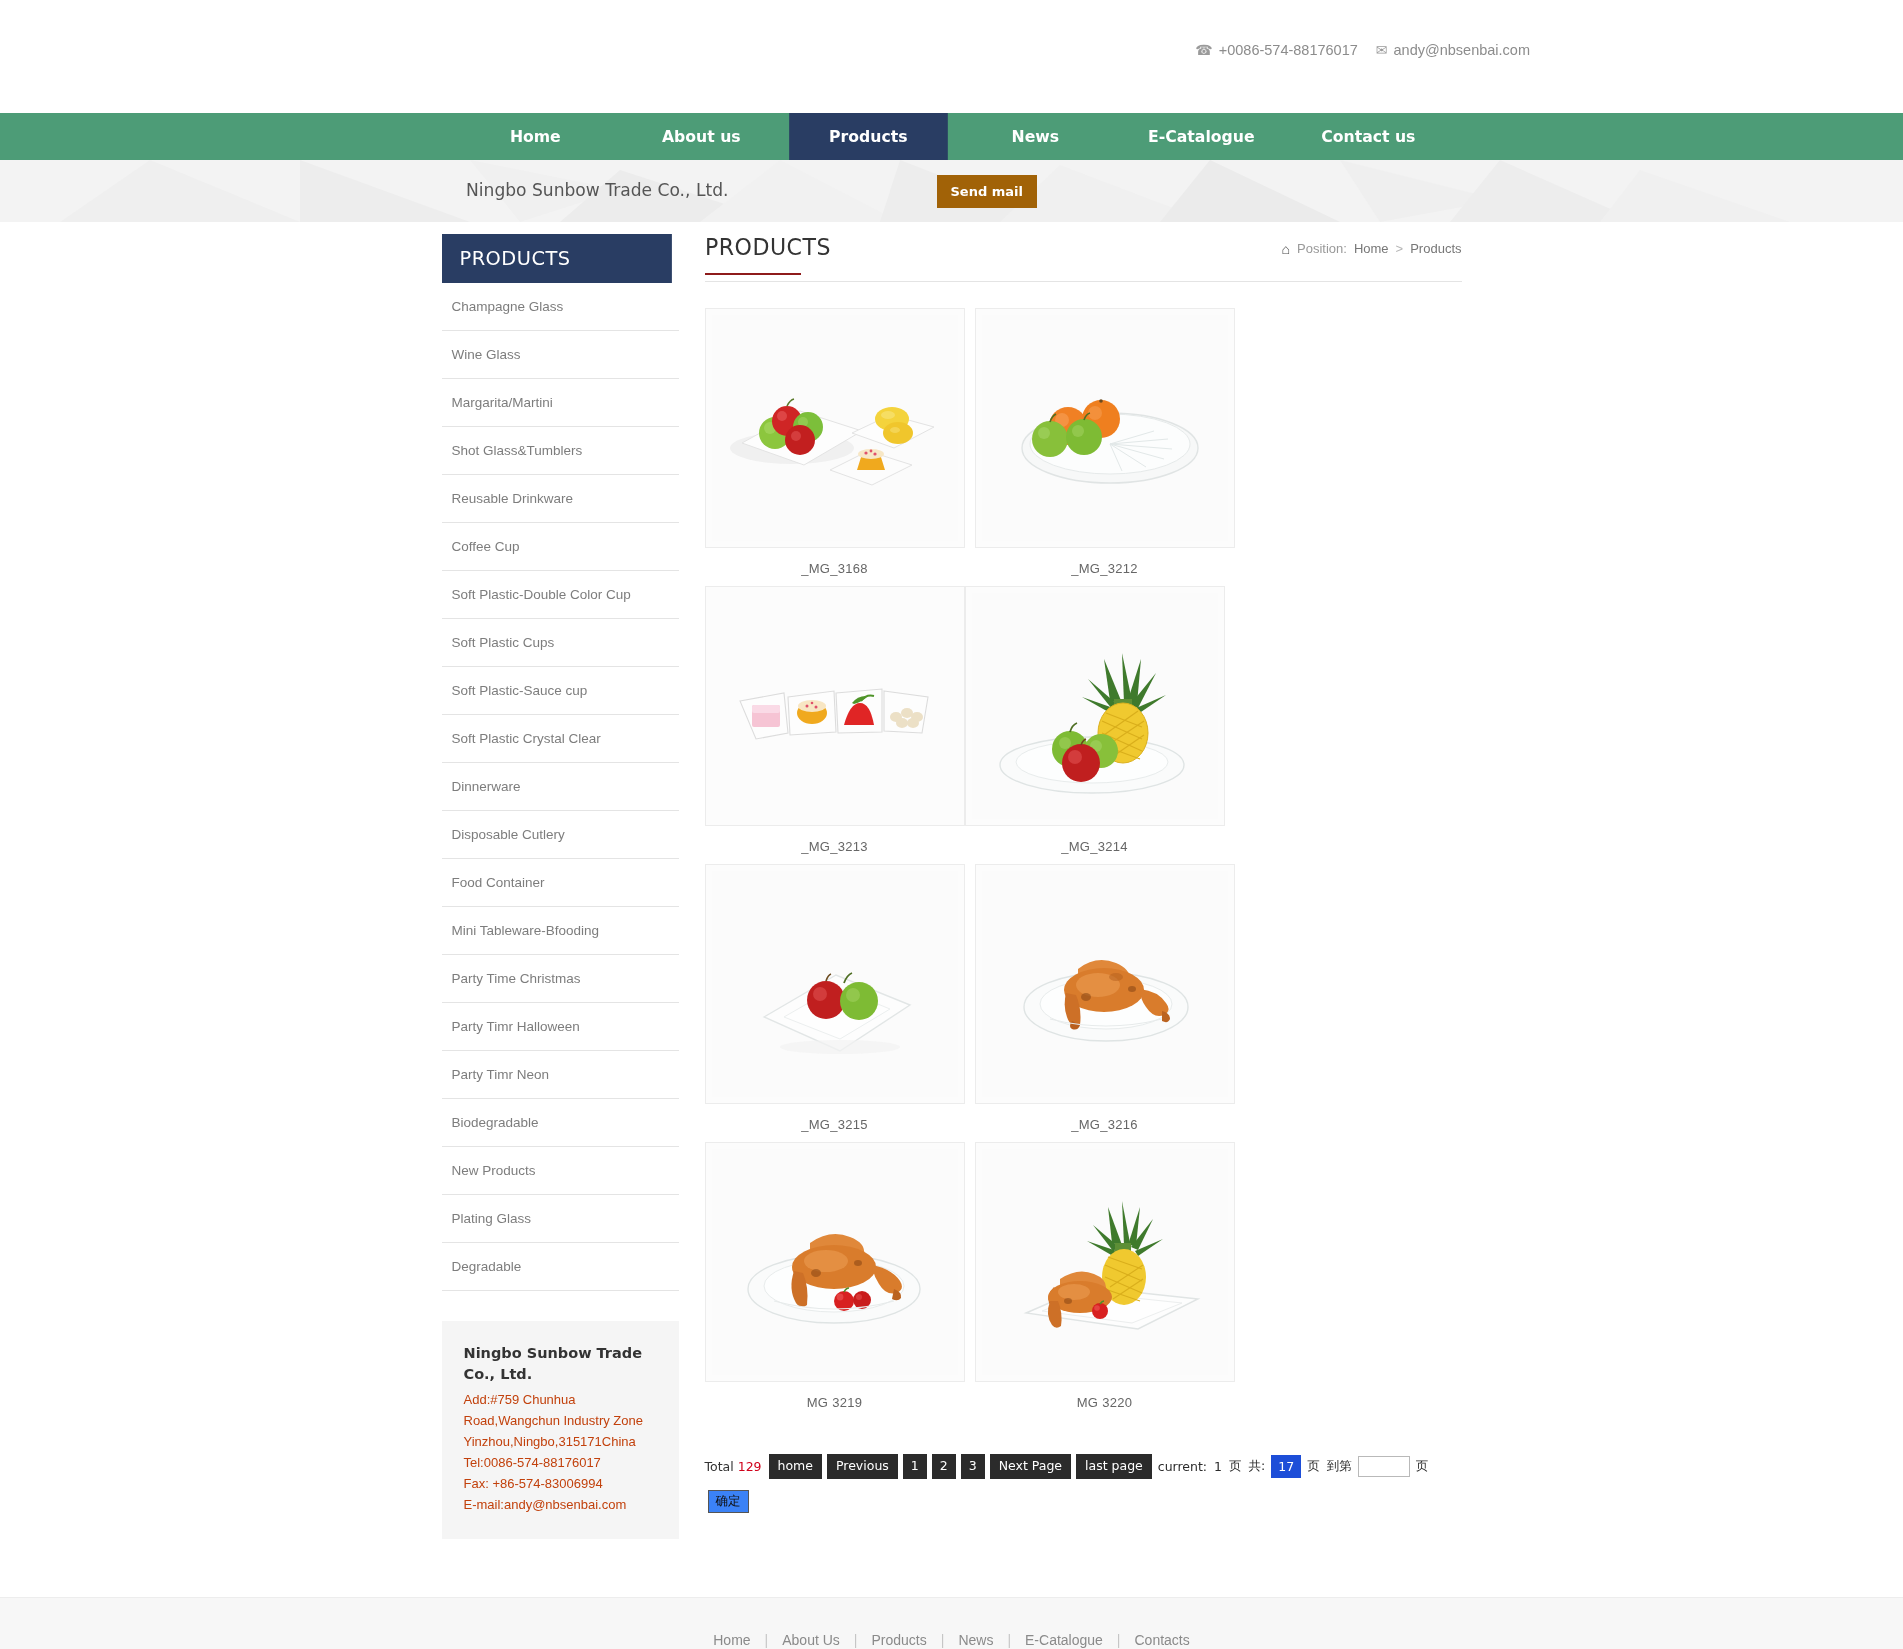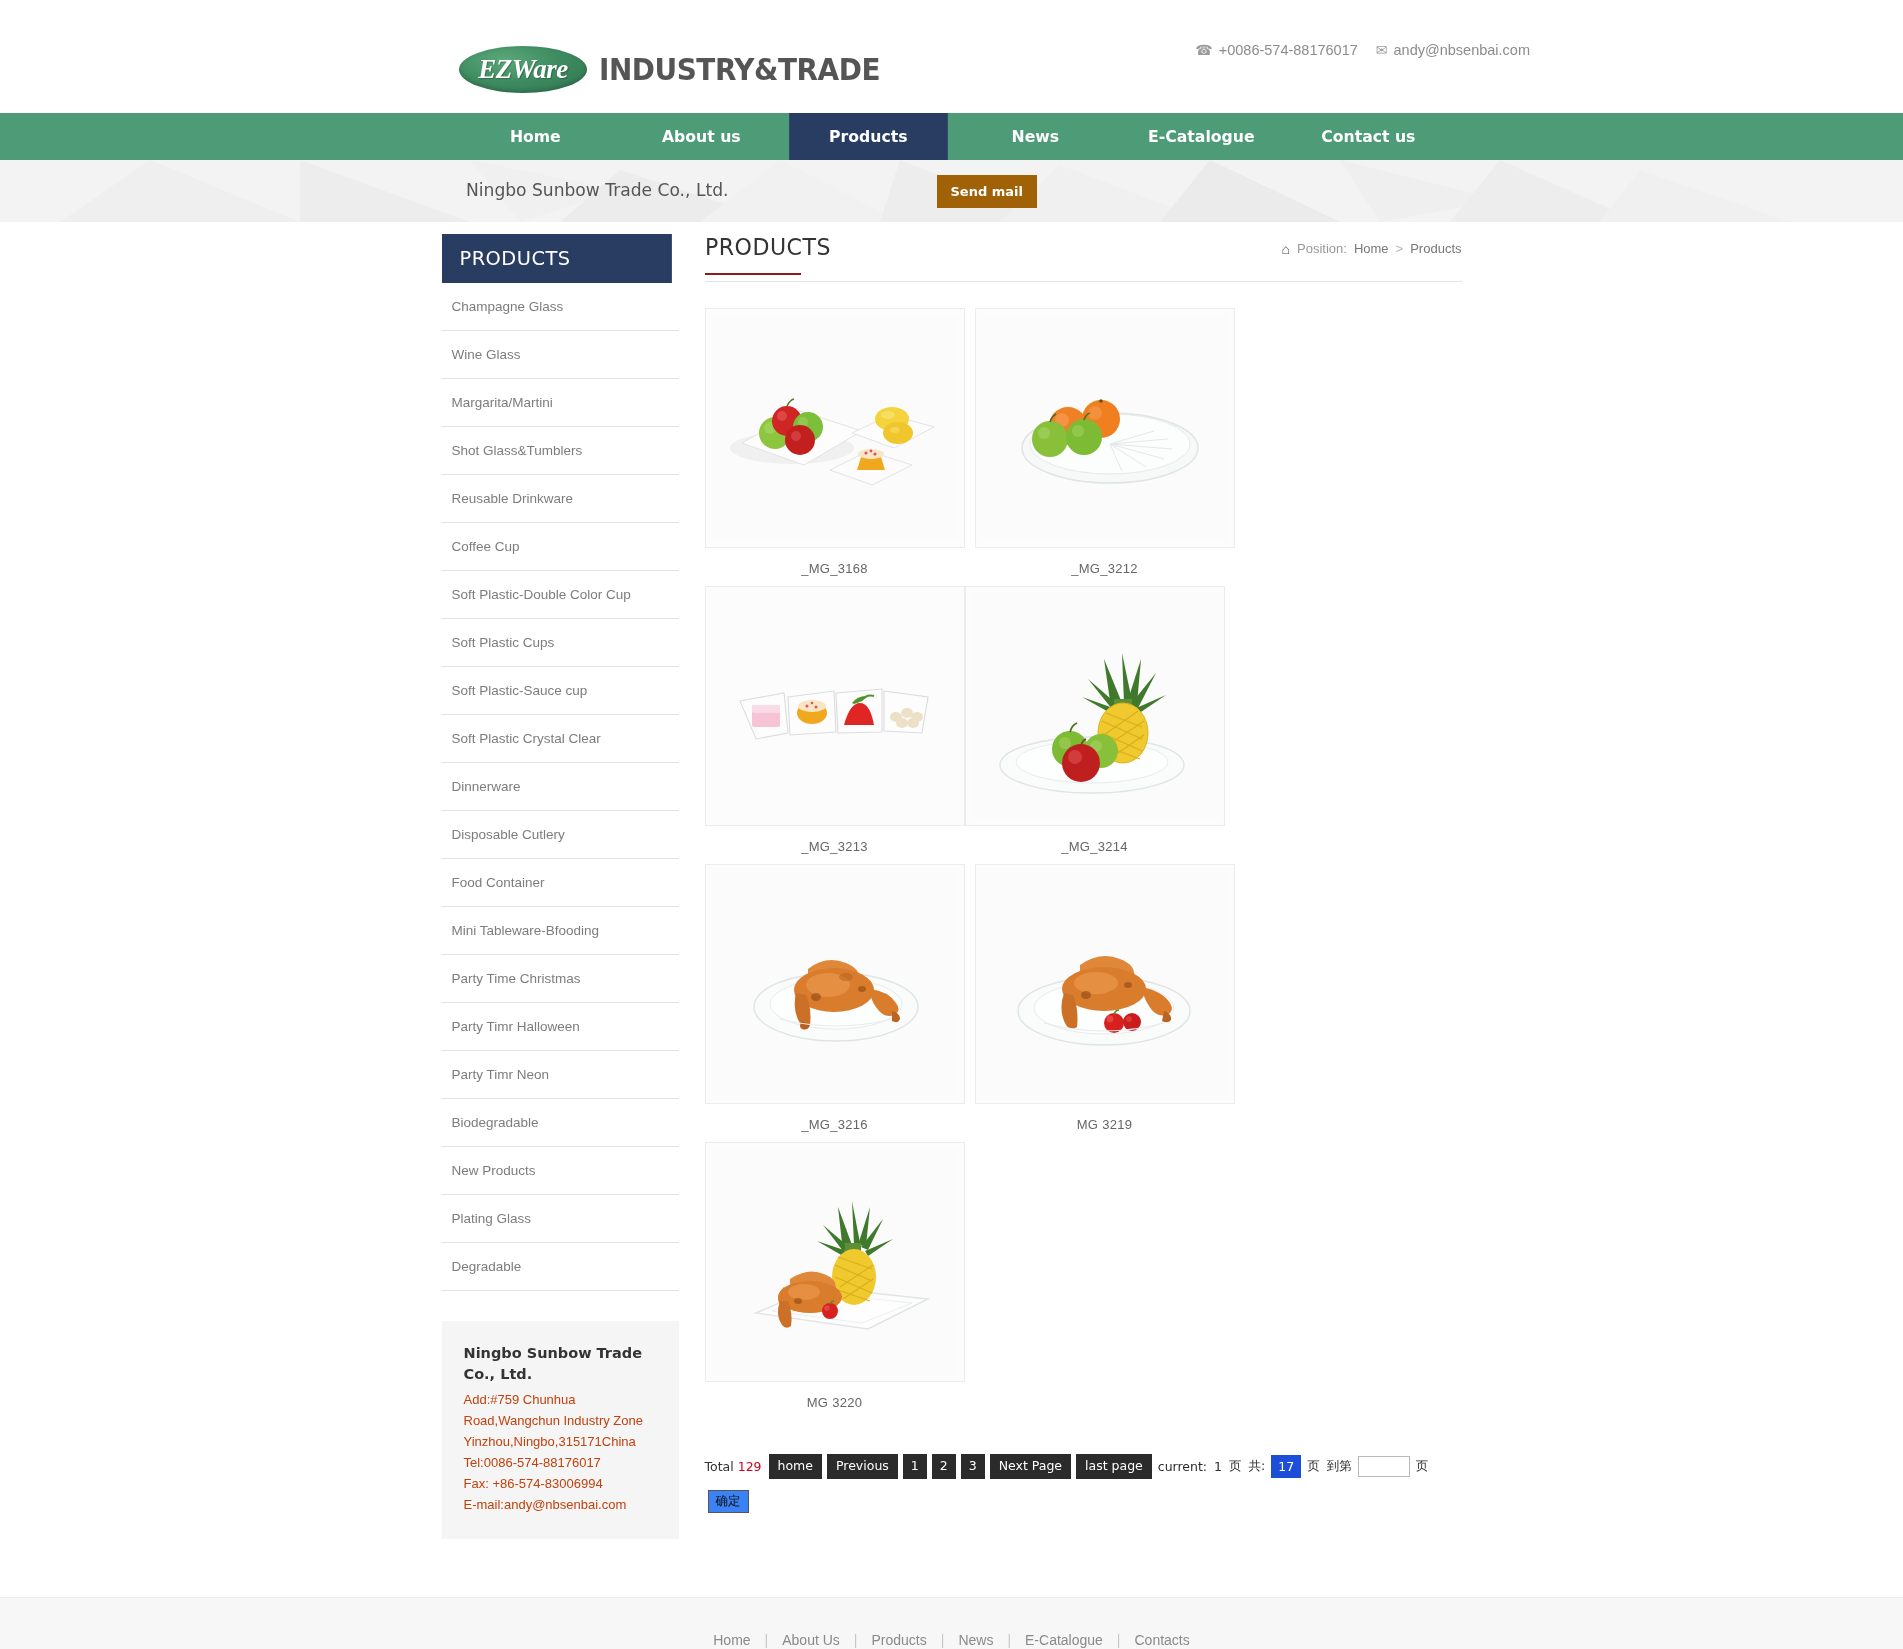--- a/index.html
+++ b/index.html
@@ -316,26 +316,20 @@
     font-size: 14px;
     color: #8a8a8a;
   }
   .foot-links a { color: #8a8a8a; text-decoration: none; cursor: pointer; }
   .foot-links .bar { color: #c6c6c6; }
 </style>
 </head>
 <body>
 
 <div class="topbar">
-  <div class="logo-wrap">
-    <div class="logo-oval">
-      <span>EZWare</span>
-    </div>
-    <div class="logo-text">INDUSTRY&amp;TRADE</div>
-  </div>
   <div class="contact-top">
     <div class="ci">
       <span class="ico-phone">☎</span>
       <span>+0086-574-88176017</span>
     </div>
     <div class="ci">
       <span class="ico-mail">✉</span>
       <span>andy@nbsenbai.com</span>
     </div>
   </div>
@@ -552,20 +546,37 @@
               <circle cx="124" cy="153" r="6" fill="#a8d569" opacity="0.5"></circle>
               <circle cx="109" cy="170" r="19" fill="#c01f1f"></circle>
               <circle cx="103" cy="164" r="7" fill="#e25353" opacity="0.55"></circle>
               <path d="M98 139 q2 -7 7 -9" stroke="#4f6f24" stroke-width="1.8" fill="none"></path>
               <path d="M109 152 q2 -5 5 -6" stroke="#6b4a1e" stroke-width="1.6" fill="none"></path>
             </svg>
           </div>
           <div class="card-label">_MG_3214</div>
         </div>
 
+        <div class="card">
+          <div class="thumb">
+            <svg viewBox="0 0 246 226">
+              <rect width="246" height="226" fill="#fbfbfb"></rect>
+              <polygon points="52,146 124,104 198,134 128,180" fill="#fdfdfd" stroke="#e2e6e6" stroke-width="1.4"></polygon>
+              <polygon points="72,146 124,116 178,138 128,168" fill="#fefefe" stroke="#ecefef" stroke-width="1"></polygon>
+              <circle cx="114" cy="129" r="19" fill="#c01f1f"></circle>
+              <circle cx="108" cy="123" r="7" fill="#e05454" opacity="0.55"></circle>
+              <circle cx="147" cy="130" r="19" fill="#7ebb34"></circle>
+              <circle cx="141" cy="124" r="7" fill="#a2d160" opacity="0.55"></circle>
+              <path d="M132 112 q3 -8 8 -10" stroke="#4f6f24" stroke-width="1.8" fill="none"></path>
+              <path d="M114 110 q2 -6 5 -7" stroke="#6b4a1e" stroke-width="1.6" fill="none"></path>
+              <ellipse cx="128" cy="176" rx="60" ry="7" fill="#f2f2f2" opacity="0.7"></ellipse>
+            </svg>
+          </div>
+          <div class="card-label">_MG_3215</div>
+        </div>
 
         <div class="card">
           <div class="thumb">
             <svg viewBox="0 0 246 226">
               <rect width="246" height="226" fill="#fbfbfb"></rect>
               <ellipse cx="124" cy="136" rx="82" ry="34" fill="#fafbfb" stroke="#dfe4e4" stroke-width="1.4"></ellipse>
               <ellipse cx="124" cy="133" rx="66" ry="25" fill="#fdfefe" stroke="#e8ecec" stroke-width="1"></ellipse>
               <path d="M90 110 q-8 10 -6 18 q4 8 16 6 q-2 -14 -10 -24 z" fill="#c66a22"></path>
               <path d="M96 98 q18 -14 38 -6 q14 6 14 16 q-2 10 -14 11 q-20 2 -38 -8 z" fill="#e0883a"></path>
               <ellipse cx="122" cy="119" rx="40" ry="22" fill="#d97c2c"></ellipse>

